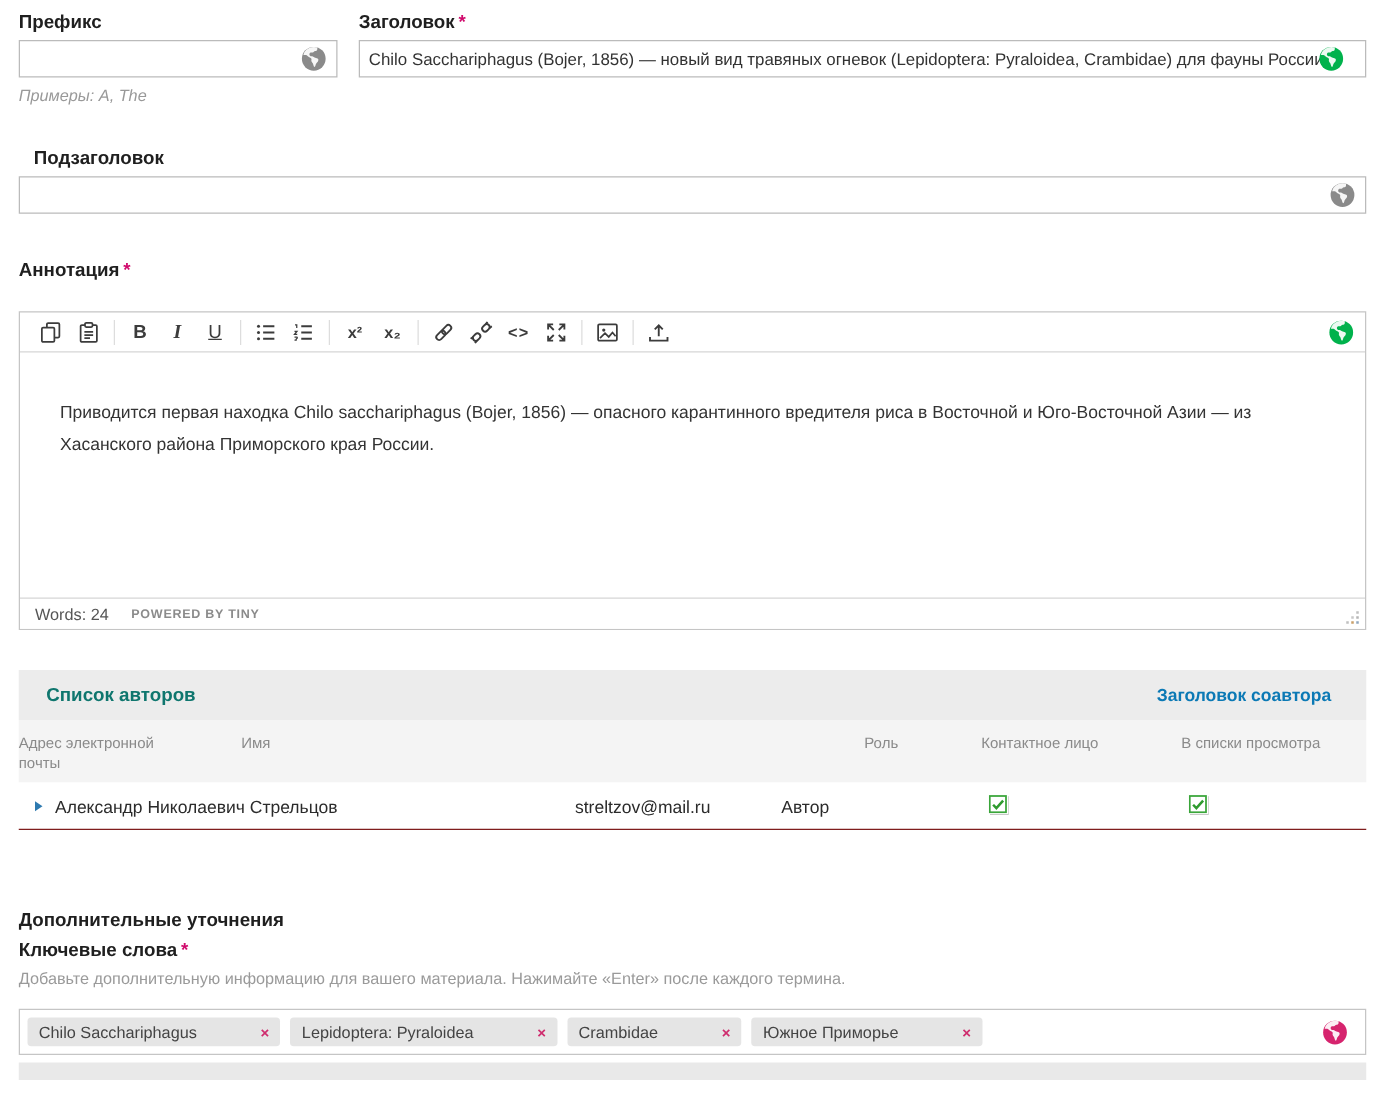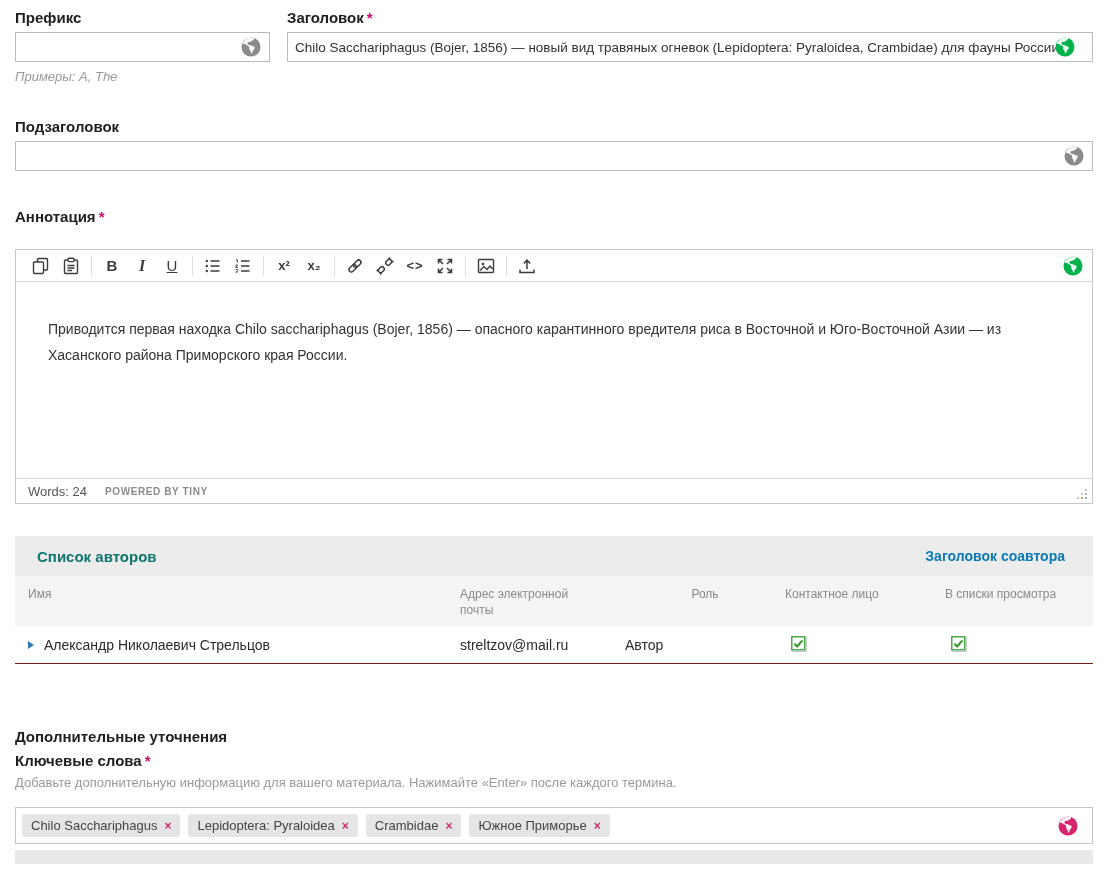--- a/index.html
+++ b/index.html
@@ -22,21 +22,21 @@
   .globe svg { width: 20px; height: 20px; }
 
   
   .row-top { display: flex; gap: 17px; }
   .col-prefix { width: 255px; flex: none; }
   .col-title { flex: 1; }
   .row-top .field-label { margin-bottom: 4px; }
   .prefix-help { margin-top: 7px; }
 
   .section-subtitle { margin-top: 33px; }
-  .section-subtitle .field-label { margin-bottom: 4px; }
+  .section-subtitle .field-label { margin-bottom: 4px; margin-left: 12px; }
 
   
   .section-abstract { margin-top: 36px; }
   .abstract-help { margin-top: 12px; font-size: 13.5px; color: #555; }
   .editor { margin-top: 22px; border: 1px solid #c5c5c5; background: #fff; }
   .editor-toolbar { height: 32px; border-bottom: 1px solid #d6d6d6; display: flex; align-items: center; padding: 0 10px; position: relative; }
   .tb-btn { width: 26px; height: 24px; display: flex; align-items: center; justify-content: center; margin: 0 2px; color: #3c3c3c; cursor: pointer; }
   .tb-btn svg { width: 18px; height: 18px; }
   .tb-sep { width: 1px; height: 20px; background: #ddd; margin: 0 5px; }
   .tb-txt { font-size: 15px; font-weight: 700; color: #3c3c3c; }
@@ -68,21 +68,21 @@
   .cell-email { width: 165px; } .cell-role { width: 160px; }
   .cell-contact { width: 160px; } .cell-browse { flex: 1; }
   .checkbox-icon { display: inline-block; line-height: 0; box-shadow: 1px 1px 0 #c9c9c9; margin-left: 6px; }
 
   
   .section-extra { margin-top: 64px; }
   .extra-heading { font-size: 15px; font-weight: 700; color: #1f1f1f; }
   .kw-label { margin-top: 6px; }
   .kw-help { margin-top: 4px; font-size: 13px; color: #9a9a9a; }
   .kw-box { margin-top: 17px; position: relative; border: 1px solid #c5c5c5; background: #fff; min-height: 37px; padding: 6px 40px 6px 6px; display: flex; align-items: center; flex-wrap: wrap; }
-  .tag { display: inline-flex; align-items: center; background: #e5e5e5; border-radius: 3px; padding: 4px 9px; margin-right: 8px; font-size: 13px; color: #444; }
+  .tag { display: inline-flex; align-items: center; background: #e5e5e5; border-radius: 3px; padding: 4px 9px; margin-right: 8px; font-size: 13px; color: #444; gap: 44px; }
   .tag-x { color: #cf2d6e; font-weight: 700; font-size: 12px; margin-left: 7px; cursor: pointer; }
   .section-divider { margin-top: 6px; height: 14px; background: #e9e9e9; }
 </style>
 </head>
 <body>
 
 <div class="page">
 
   <div class="row-top">
     <div class="col-prefix">
@@ -228,22 +228,22 @@
       </div>
     </div>
   </div>
 
   <div class="authors">
     <div class="authors-header">
       <span class="authors-title">Список авторов</span>
       <a class="add-coauthor">Заголовок соавтора</a>
     </div>
     <div class="authors-cols">
+      <div class="col c-email"><span>Адрес электронной почты</span></div>
       <div class="col c-name">Имя</div>
-      <div class="col c-email"><span>Адрес электронной почты</span></div>
       <div class="col c-role">Роль</div>
       <div class="col c-contact">Контактное лицо</div>
       <div class="col c-browse">В списки просмотра</div>
     </div>
     <div class="author-row">
       <div class="cell-name">
         <span class="expander"></span>
         <span>Александр Николаевич Стрельцов</span>
       </div>
       <div class="cell-email">streltzov@mail.ru</div>

